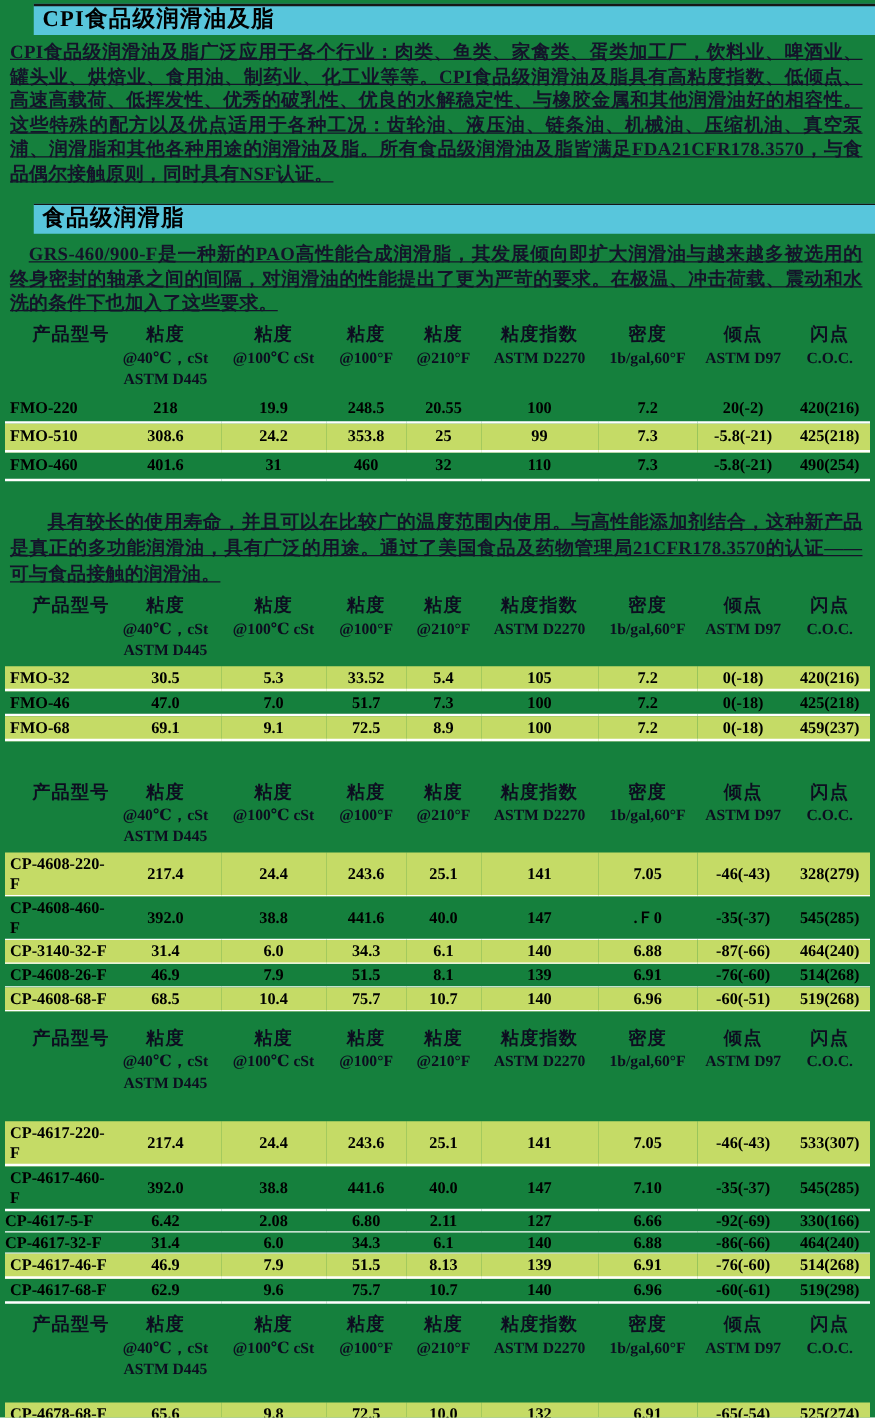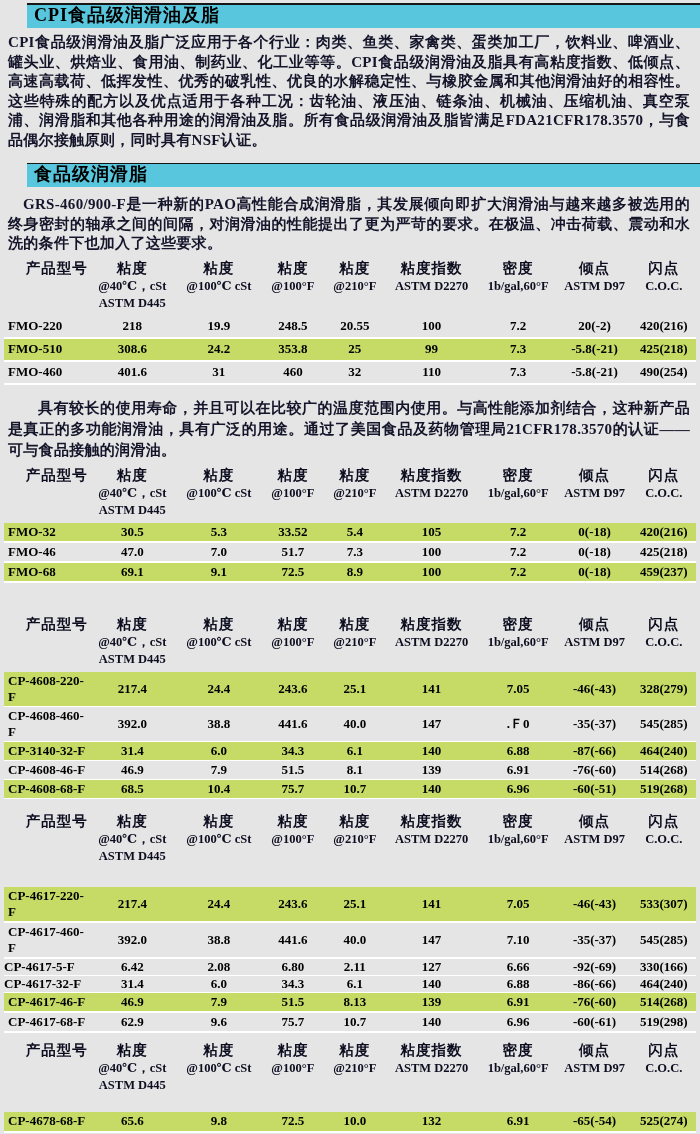--- a/index.html
+++ b/index.html
@@ -8,41 +8,42 @@
     --ink:#14142a;
   }
   *{margin:0;padding:0;box-sizing:border-box;}
   html,body{background:#fff;}
   body{
     width:700px;height:1134px;overflow:hidden;
     font-family:"Liberation Serif","DejaVu Serif",serif;
     color:var(--ink);
     font-weight:bold;
   }
-  .page{position:relative;width:700px;height:1134px;background:#e5e5e5;padding-top:3px;}
+  .page{position:relative;width:700px;height:1134px;background:#15803d;padding-top:3px;}
   .title-bar{
     margin-left:27px;
     background:var(--header-bg);
     border-top:2px solid #161616;
     padding:0 0 2px 7px;
     font-size:18px;
     letter-spacing:1px;
     color:#000;
     line-height:21px;
   }
   .title-bar.second{margin-top:13px;border-top-width:1px;font-family:Liberation Serif, serif;}
   p.body-text{
     margin:5px 10px 0 8px;
     font-size:15px;
     line-height:19.5px;
     text-align:justify;
     letter-spacing:.3px;
+    text-decoration:underline;
   }
   p.indent1{text-indent:1em;margin-top:8px;}
-  p.indent2{text-indent:2em;margin-top:13px;line-height:21px;}
+  p.indent2{text-indent:2em;margin-top:23px;line-height:21px;}
   table.ptable{
     width:692px;
     margin:0 4px 0 4px;
     border-collapse:separate;
     border-spacing:0;
     table-layout:fixed;
   }
   table.ptable th,table.ptable td{
     font-weight:bold;
     text-align:center;
@@ -342,21 +343,21 @@
           <td>31.4</td>
           <td>6.0</td>
           <td>34.3</td>
           <td>6.1</td>
           <td>140</td>
           <td>6.88</td>
           <td>-87(-66)</td>
           <td>464(240)</td>
         </tr>
         <tr>
-          <td>CP-4608-46-F</td>
+          <td>CP-4608-26-F</td>
           <td>46.9</td>
           <td>7.9</td>
           <td>51.5</td>
           <td>8.1</td>
           <td>139</td>
           <td>6.91</td>
           <td>-76(-60)</td>
           <td>514(268)</td>
         </tr>
         <tr class="hl">

